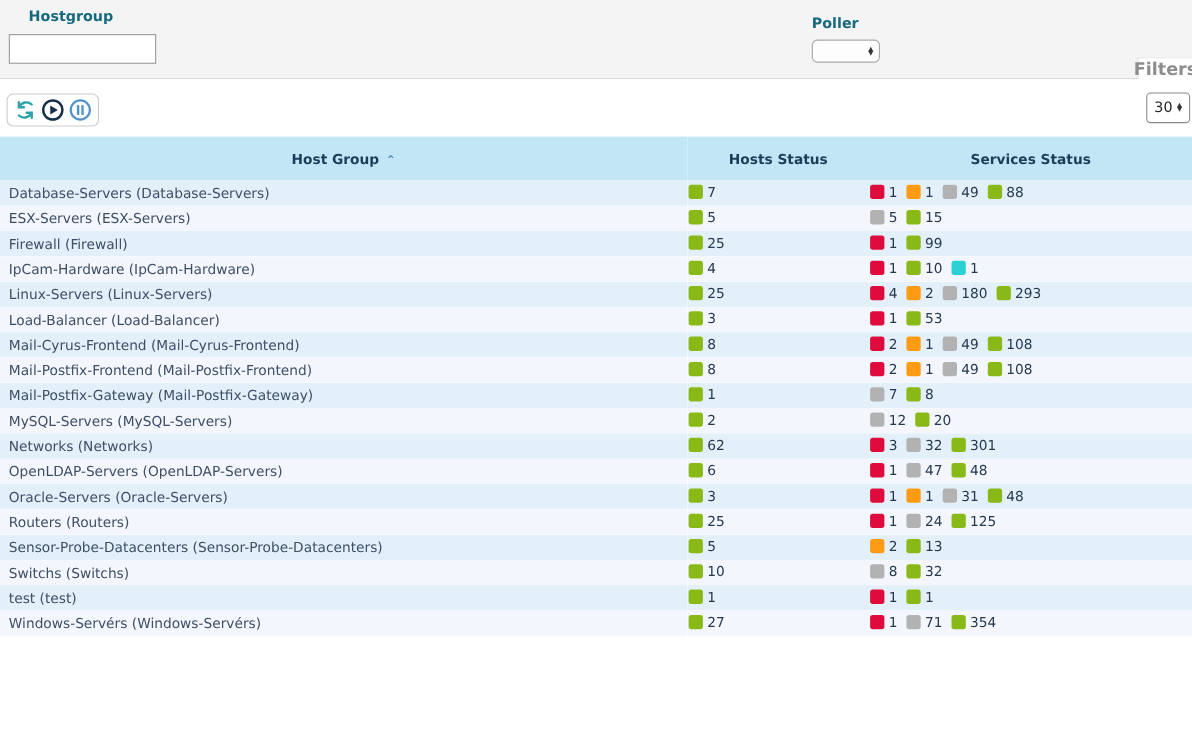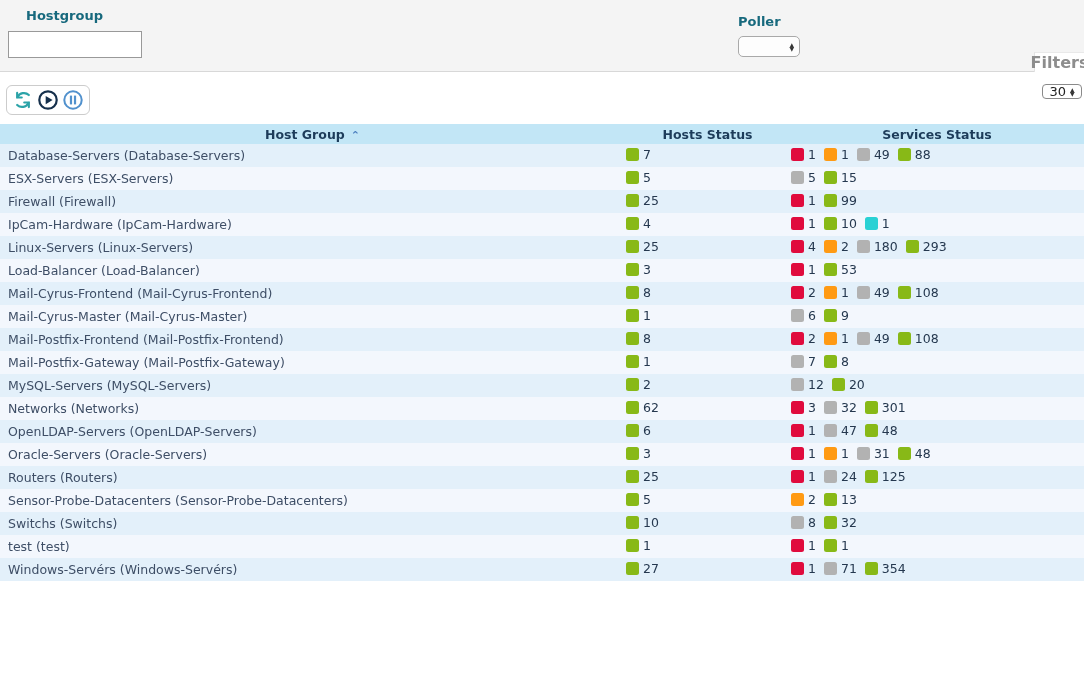--- a/index.html
+++ b/index.html
@@ -20,28 +20,28 @@
   .updown { display:flex; flex-direction:column; line-height:4px; font-size:6px; color:#333; }
   .filters-tab { position:absolute; right:0; bottom:-1px; width:50px; height:20px; background:#fff;
     font-size:16px; font-weight:bold; color:#8d8d8d; display:flex; align-items:center; justify-content:center;
     border-left:1px solid #e3e3e3; border-top:1px solid #e9e9e9; cursor:pointer; }
 
   
   .toolbar { position:relative; width:1084px; height:52px; background:#fff; }
   .media-group { position:absolute; left:6px; top:13px; height:30px; border:1px solid #ccc;
     border-radius:6px; background:#fff; display:flex; align-items:center; padding:0 4px; gap:1px; }
   .icon-btn { width:24px; height:24px; display:flex; align-items:center; justify-content:center; cursor:pointer; }
-  .pagesize-select { position:absolute; right:2px; top:12px; width:40px; height:15px;
+  .pagesize-select { position:absolute; right:2px; top:12px; width:40px; height:28px;
     border:1px solid #8a8a8a; border-radius:4px; background:#fff; display:flex; align-items:center;
     justify-content:center; gap:4px; font-size:13px; color:#222; cursor:default; }
 
   
   table.hg { width:1084px; border-collapse:collapse; table-layout:fixed; }
   col.c1 { width:625px; } col.c2 { width:165px; } col.c3 { width:294px; }
-  thead th { height:20px; background:#c2e6f6; font-size:12.5px; font-weight:bold; color:#1d3c5a;
+  thead th { height:40px; background:#c2e6f6; font-size:12.5px; font-weight:bold; color:#1d3c5a;
     text-align:center; vertical-align:middle; }
   th .sort-wrap { display:inline-flex; align-items:center; gap:6px; cursor:pointer; }
   .sort-caret { color:#4a7dbe; font-size:11px; font-weight:bold; transform:translateY(1px); }
   tbody td { height:23px; font-size:12.5px; color:#3e4e66; vertical-align:middle;
     white-space:nowrap; overflow:hidden; }
   tbody tr:nth-child(odd)  td { background:#e3f0fa; }
   tbody tr:nth-child(even) td { background:#f3f7fd; }
   td.name-cell { padding-left:8px; cursor:pointer; }
   td.badges-cell { padding-left:1px; }
   .badge-group { display:inline-flex; align-items:center; margin-right:8px; }
@@ -230,34 +230,20 @@
             <span class="badge-num">1</span>
           </span><span class="badge-group">
             <span class="sq" style="background: rgb(178, 178, 178);"></span>
             <span class="badge-num">49</span>
           </span><span class="badge-group">
             <span class="sq" style="background: rgb(136, 185, 23);"></span>
             <span class="badge-num">108</span>
           </span></td>
       </tr>
       <tr>
-        <td class="name-cell">Mail-Cyrus-Master (Mail-Cyrus-Master)</td>
-        <td class="badges-cell"><span class="badge-group">
-            <span class="sq" style="background: rgb(136, 185, 23);"></span>
-            <span class="badge-num">1</span>
-          </span></td>
-        <td class="badges-cell"><span class="badge-group">
-            <span class="sq" style="background: rgb(178, 178, 178);"></span>
-            <span class="badge-num">6</span>
-          </span><span class="badge-group">
-            <span class="sq" style="background: rgb(136, 185, 23);"></span>
-            <span class="badge-num">9</span>
-          </span></td>
-      </tr>
-      <tr>
         <td class="name-cell">Mail-Postfix-Frontend (Mail-Postfix-Frontend)</td>
         <td class="badges-cell"><span class="badge-group">
             <span class="sq" style="background: rgb(136, 185, 23);"></span>
             <span class="badge-num">8</span>
           </span></td>
         <td class="badges-cell"><span class="badge-group">
             <span class="sq" style="background: rgb(224, 11, 61);"></span>
             <span class="badge-num">2</span>
           </span><span class="badge-group">
             <span class="sq" style="background: rgb(255, 154, 19);"></span>

